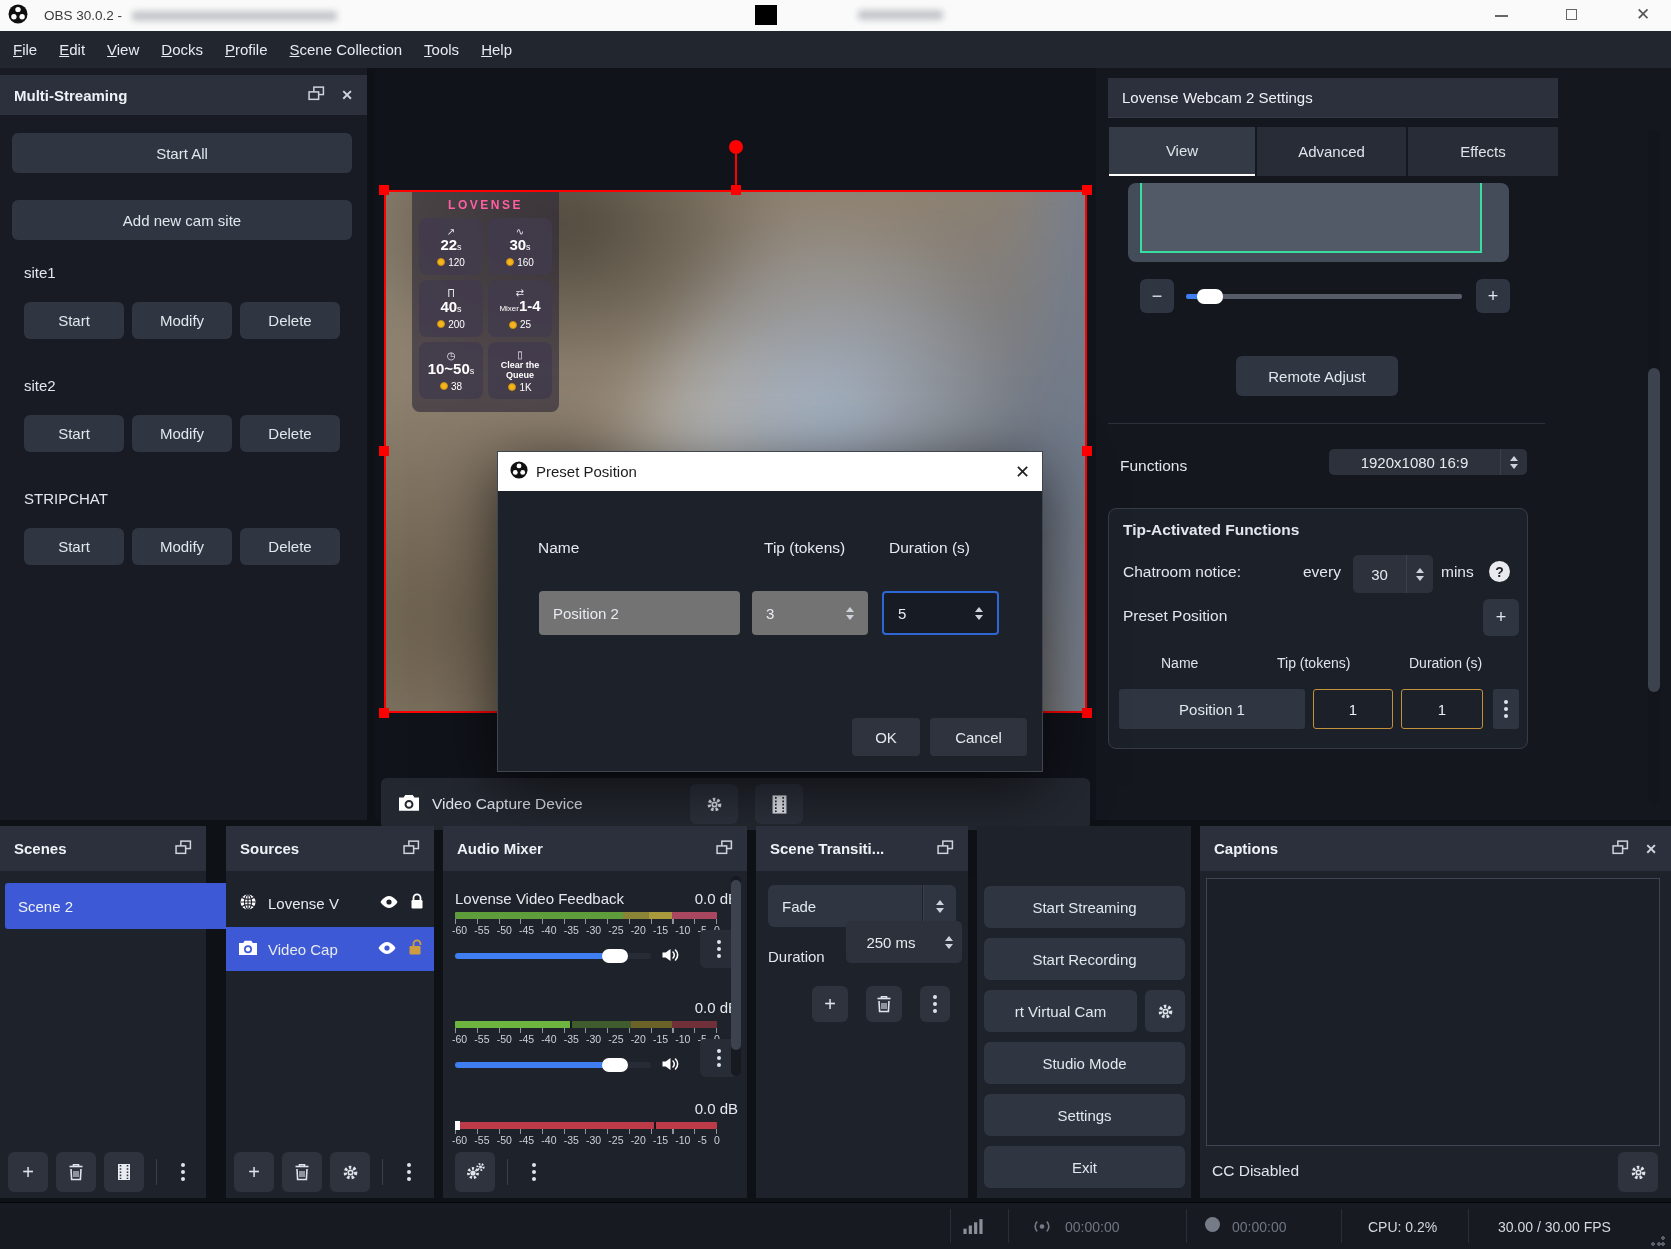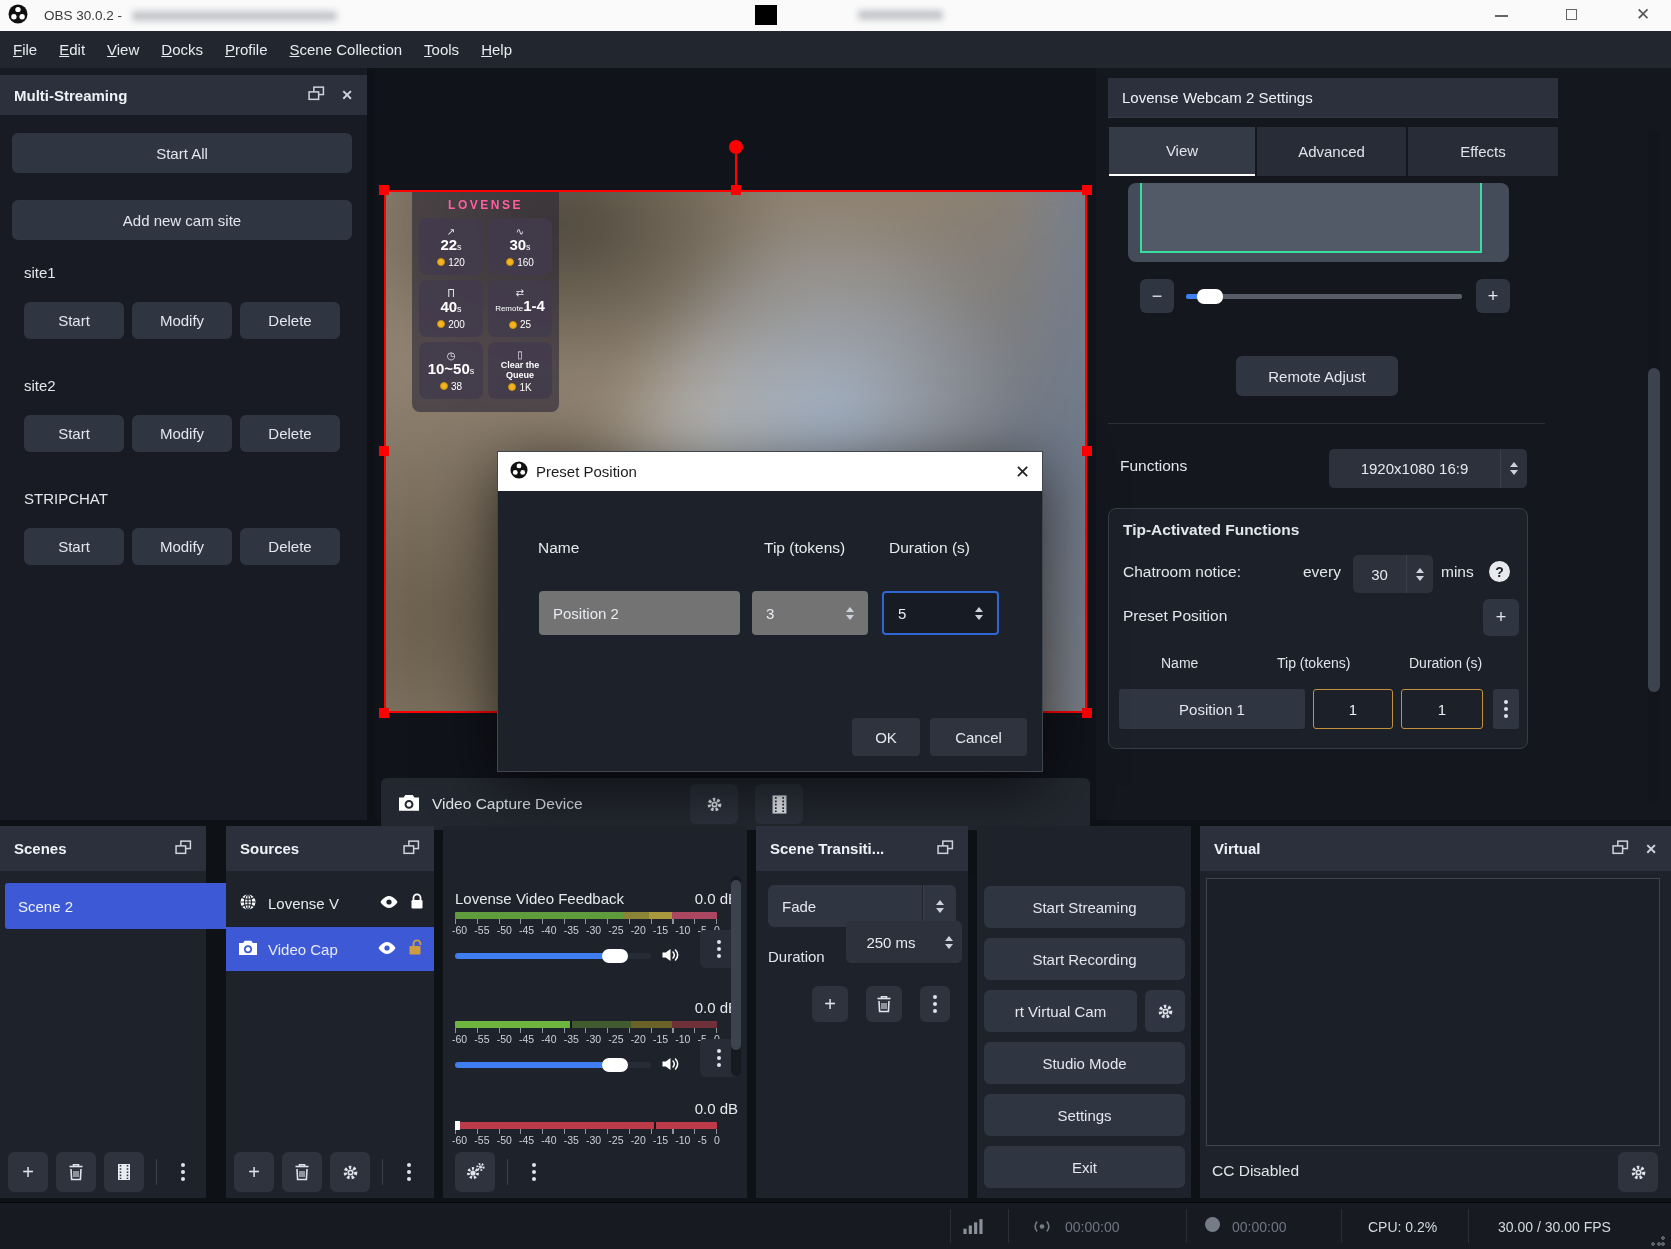--- a/index.html
+++ b/index.html
@@ -230,21 +230,21 @@
           <div class="tile">
             <span class="ticon">Π</span>
             <span class="tval"><span>40</span><span class="sfx">s</span></span>
             <span class="price">
                 <i class="coin"></i>
                 <span>200</span>
               </span>
           </div>
           <div class="tile">
             <span class="ticon">⇄</span>
-            <span class="tval"><span class="pfx">Remote</span><span>1-4</span></span>
+            <span class="tval"><span class="pfx">Mixer</span><span>1-4</span></span>
             <span class="price">
                 <i class="coin"></i>
                 <span>25</span>
               </span>
           </div>
           <div class="tile">
             <span class="ticon">◷</span>
             <span class="tval"><span>10~50</span><span class="sfx">s</span></span>
             <span class="price">
                 <i class="coin"></i>
@@ -313,21 +313,21 @@
     <div class="track" style="left:90px;top:226px;width:276px">
       <div class="knob" style="left:11px;top:-5px"></div>
     </div>
     <div class="btn" style="position:absolute;left:380px;top:211px;width:34px;height:34px;font-size:18px">+</div>
 
     <div class="btn" style="position:absolute;left:140px;top:288px;width:162px;height:40px">Remote Adjust</div>
 
     <div class="divline" style="left:12px;top:355px;width:437px"></div>
 
     <span class="abs" style="left:24px;top:389px;font-size:15.5px">Functions</span>
-    <div class="spinbox" style="left:233px;top:381px;width:198px;height:39px">
+    <div class="spinbox" style="left:233px;top:381px;width:198px;height:26px">
       <span class="spin-val">1920x1080 16:9</span>
       <span class="spin-arrows">
           <i class="tu"></i>
           <i class="td"></i>
         </span>
     </div>
 
     <div class="tipbox" style="left:12px;top:440px;width:420px;height:241px">
       <span class="abs" style="left:14px;top:12px;font-weight:700;font-size:15.5px">Tip-Activated Functions</span>
       <span class="abs" style="left:14px;top:54px;font-size:15.5px">Chatroom notice:</span>
@@ -491,20 +491,28 @@
           </svg>
         </div>
       <div class="tsep"></div>
       <div class="tbtn narrow" style="background:none">
           <i class="vdots"></i>
         </div>
     </div>
   </div>
 
   <div class="bdock" style="left:443px;width:304px">
+    <div class="panel-hdr">
+      <span>Audio Mixer</span>
+        <span class="hdr-sp"></span>
+      <span><svg width="17" height="15" viewBox="0 0 16 14">
+            <rect x="5.5" y="1" width="9" height="7" fill="none" stroke="#cfd4dc" stroke-width="1.4"></rect>
+            <rect x="1" y="5.5" width="9" height="7" fill="#2b303c" stroke="#cfd4dc" stroke-width="1.4"></rect>
+          </svg></span>
+    </div>
     <div class="mixwrap">
 
       <div style="position:relative;margin-top:15px">
         <div class="ch-label">
             <span class="nm">Lovense Video Feedback</span>
             <span>0.0 dB</span>
           </div>
         <div class="meter m1" style="margin-top:5px"></div>
         <div class="tickmarks"></div>
         <div class="ticks">
@@ -671,21 +679,21 @@
           <circle cx="10" cy="10" r="1.4" fill="#2f3541"></circle>
         </svg>
     </div>
     <div class="btn ctl-btn" style="top:216px">Studio Mode</div>
     <div class="btn ctl-btn" style="top:268px">Settings</div>
     <div class="btn ctl-btn" style="top:320px">Exit</div>
   </div>
 
   <div class="bdock" style="left:1200px;width:471px">
     <div class="panel-hdr">
-      <span>Virtual</span>
+      <span>Captions</span>
         <span class="hdr-sp"></span>
       <span style="margin-right:16px"><svg width="17" height="15" viewBox="0 0 16 14">
             <rect x="5.5" y="1" width="9" height="7" fill="none" stroke="#cfd4dc" stroke-width="1.4"></rect>
             <rect x="1" y="5.5" width="9" height="7" fill="#2b303c" stroke="#cfd4dc" stroke-width="1.4"></rect>
           </svg></span>
       <span class="xicon">✕</span>
     </div>
     <div class="cap-box" style="left:6px;top:52px;width:452px;height:266px"></div>
     <span class="abs" style="left:12px;top:336px;font-size:15.5px;color:#dfe3ea">CC Disabled</span>
     <div class="tbtn" style="position:absolute;left:418px;top:326px">

